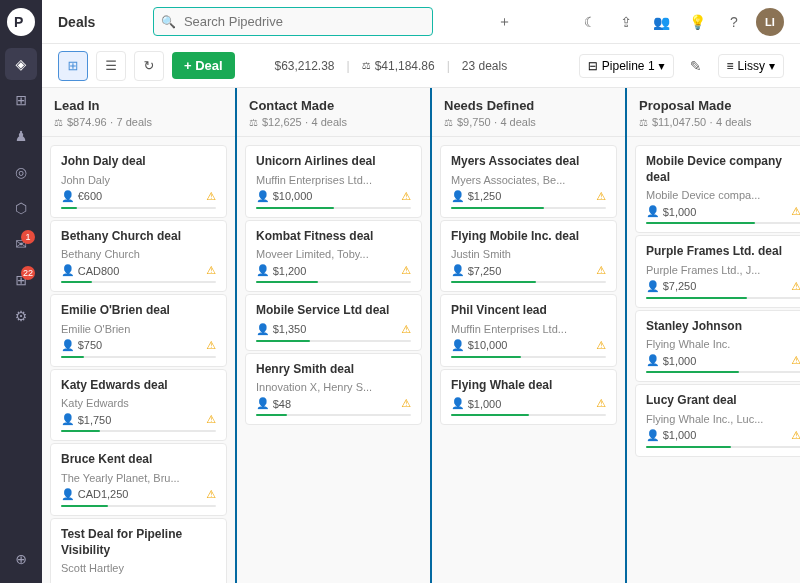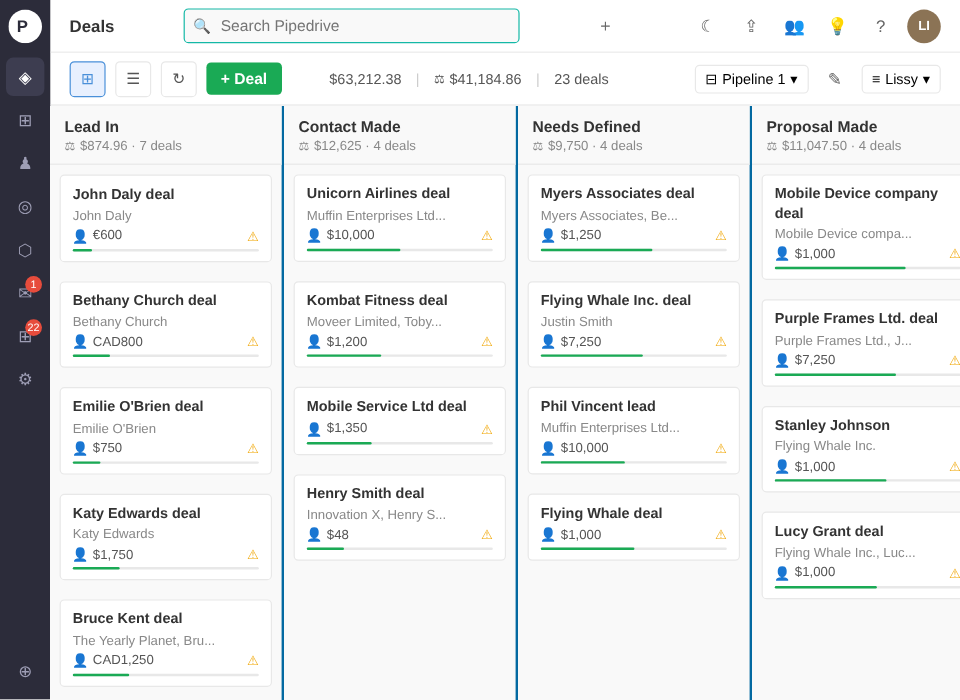--- a/index.html
+++ b/index.html
@@ -35,21 +35,21 @@
     .toolbar-right { display: flex; align-items: center; gap: 8px; margin-left: auto; }
     .pipeline-select { display: flex; align-items: center; gap: 4px; border: 1px solid #e8e8e8; border-radius: 4px; padding: 4px 8px; font-size: 12px; cursor: pointer; background: #fff; }
     .filter-btn { display: flex; align-items: center; gap: 4px; border: 1px solid #e8e8e8; border-radius: 4px; padding: 4px 8px; font-size: 12px; cursor: pointer; background: #fff; }
 
     
     .board { display: flex; gap: 0; overflow-x: auto; padding: 0; flex: 1; background: #f5f5f5; }
     .column { min-width: 195px; max-width: 195px; display: flex; flex-direction: column; border-right: 2px solid #0369a1; background: #f9f9f9; }
     .column-header { padding: 10px 12px 8px; background: #f9f9f9; border-bottom: 1px solid #e8e8e8; flex-shrink: 0; }
     .column-title { font-size: 13px; font-weight: 600; color: #333; margin-bottom: 3px; }
     .column-meta { font-size: 11px; color: #888; display: flex; align-items: center; gap: 4px; }
-    .column-cards { flex: 1; overflow-y: auto; padding: 8px 8px; display: flex; flex-direction: column; gap: 16px; }
+    .column-cards { flex: 1; overflow-y: auto; padding: 8px 8px; display: flex; flex-direction: column; gap: 2px; }
 
     
     .card { background: #fff; border-radius: 4px; border: 1px solid #e8e8e8; padding: 8px 10px; cursor: pointer; }
     .card-title { font-size: 12px; font-weight: 600; color: #333; margin-bottom: 4px; line-height: 1.3; }
     .card-sub { font-size: 11px; color: #888; margin-bottom: 4px; }
     .card-footer { display: flex; align-items: center; justify-content: space-between; }
     .card-amount { font-size: 11px; color: #555; display: flex; align-items: center; gap: 3px; }
     .warn-icon { color: #f0a500; font-size: 11px; }
     .progress-bar { height: 2px; background: #e8e8e8; border-radius: 1px; margin-top: 4px; }
     .progress-fill { height: 100%; background: #1aaa55; border-radius: 1px; }
@@ -317,21 +317,21 @@
           <span>👤</span>
           <span>$1,250</span>
         </div>
         <span class="warn-icon">⚠</span>
       </div>
       <div class="progress-bar">
         <div class="progress-fill" style="width:60%"></div>
       </div>
     </div>
           <div class="card">
-      <div class="card-title">Flying Whale Inc. deal</div>
+      <div class="card-title">Flying Mobile Inc. deal</div>
       <div class="card-sub">Justin Smith</div>
       <div class="card-footer">
         <div class="card-amount">
           <span>👤</span>
           <span>$7,250</span>
         </div>
         <span class="warn-icon">⚠</span>
       </div>
       <div class="progress-bar">
         <div class="progress-fill" style="width:55%"></div>

